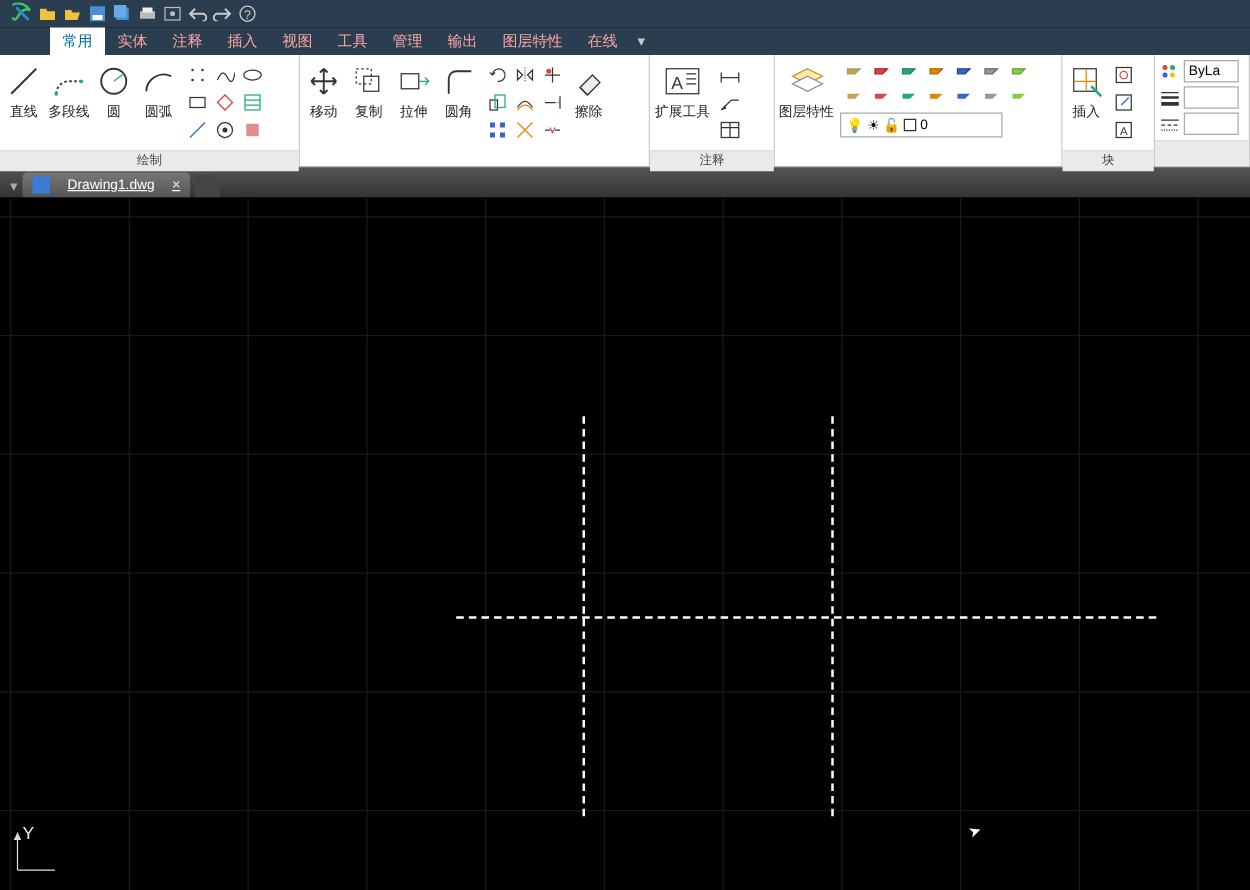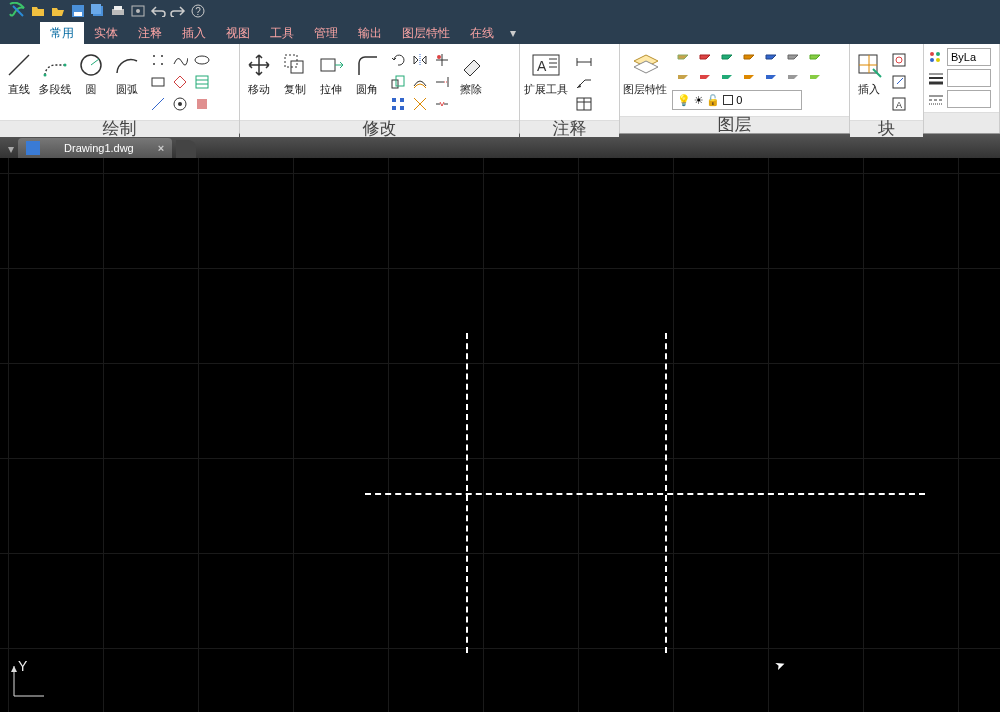--- a/index.html
+++ b/index.html
@@ -15,34 +15,34 @@
 
 
 .menubar { height:22px; background:#2b3e50; display:flex; align-items:center; padding-left:40px; }
 .menu-item { padding:3px 10px; color:#fca5a5; font-size:12px; cursor:pointer; }
 .menu-item.active { background:#fff; color:#0369a1; }
 
 
 .ribbon { height:90px; background:#fff; border-bottom:1px solid #999; display:flex; }
 .panel { border-right:1px solid #ccc; display:flex; flex-direction:column; }
 .panel-body { flex:1; display:flex; padding:4px 2px; gap:2px; }
-.panel-label { height:32px; background:#eaeaea; text-align:center; font-size:17px; color:#444; border-top:1px solid #ddd; line-height:16px; }
+.panel-label { height:32px; background:#eaeaea; text-align:center; font-size:10px; color:#444; border-top:1px solid #ddd; line-height:16px; }
 .big-btn { width:34px; display:flex; flex-direction:column; align-items:center; justify-content:flex-start; padding-top:2px; cursor:pointer; }
 .big-btn .ico { width:30px; height:30px; display:flex; align-items:center; justify-content:center; }
 .big-btn .lbl { font-size:11px; color:#222; margin-top:2px; text-align:center; }
 .mini-grid { display:grid; grid-template-columns:repeat(3,20px); grid-auto-rows:20px; gap:2px; padding:2px; }
 .mini-ico { width:20px; height:20px; border:none; display:flex; align-items:center; justify-content:center; cursor:pointer; }
 .layer-ctrl { display:flex; flex-direction:column; gap:2px; padding:2px; }
 .layer-row { display:flex; gap:2px; }
 .layer-sm { width:20px; height:18px; display:flex; align-items:center; justify-content:center; cursor:pointer; }
 .layer-combo { height:20px; border:1px solid #aaa; width:130px; display:flex; align-items:center; padding:0 4px; background:#fff; gap:3px; font-size:11px; }
 
 
 .tabbar { height:24px; background:linear-gradient(#555,#333); display:flex; align-items:end; padding-left:8px; }
-.tab { background:linear-gradient(#777,#555); height:20px; border-radius:4px 4px 0 0; display:flex; align-items:center; padding:0 8px; color:#fff; font-size:11px; gap:24px; }
+.tab { background:linear-gradient(#777,#555); height:20px; border-radius:4px 4px 0 0; display:flex; align-items:center; padding:0 8px; color:#fff; font-size:11px; gap:14px;text-decoration:underline; }
 .tab .doc-ico { width:14px; height:14px; background:#3a7bd5; display:inline-block; }
 .tab .close { color:#ccc; font-weight:bold; cursor:pointer; }
 .newtab { width:20px; height:18px; background:#444; border-radius:0 8px 0 0; margin-left:4px; cursor:pointer; }
 
 
 .canvas { position:relative; height:554px; background:#000; overflow:hidden; }
 .grid-v, .grid-h { position:absolute; background:#1a1a1a; }
 .grid-v { width:1px; height:100%; top:0; }
 .grid-h { height:1px; width:100%; left:0; }
 
@@ -327,21 +327,20 @@
       <div class="big-btn" style="width:30px">
         <div class="ico">
             <svg width="26" height="26">
               <path d="M6 18 L16 8 L22 14 L12 24 Z" fill="#eee" stroke="#333"></path>
               <path d="M6 18 L12 24" stroke="#333"></path>
             </svg>
           </div>
         <div class="lbl">擦除</div>
       </div>
     </div>
-    <div class="panel-label">修改</div>
   </div>
 
   <div class="panel" style="width:100px">
     <div class="panel-body">
       <div class="big-btn" style="width:48px">
         <div class="ico">
             <svg width="30" height="28">
               <rect x="2" y="4" width="26" height="20" fill="none" stroke="#333"></rect>
               <text x="6" y="20" font-size="14" fill="#333">A</text>
               <line x1="18" y1="8" x2="26" y2="8" stroke="#333"></line>
@@ -465,21 +464,20 @@
         </div>
         <div class="layer-combo">
           <span>💡</span>
           <span>☀</span>
           <span>🔓</span>
           <span style="width:10px;height:10px;border:1px solid #333;display:inline-block"></span>
           <span>0</span>
         </div>
       </div>
     </div>
-    <div class="panel-label">图层</div>
   </div>
 
   <div class="panel" style="width:74px">
     <div class="panel-body">
       <div class="big-btn" style="width:34px">
         <div class="ico">
             <svg width="28" height="28">
               <rect x="4" y="4" width="18" height="18" fill="none" stroke="#333"></rect>
               <path d="M14 4 L14 22 M4 14 L22 14" stroke="#d80"></path>
               <path d="M18 18 L26 26" stroke="#2a7" stroke-width="2"></path>

